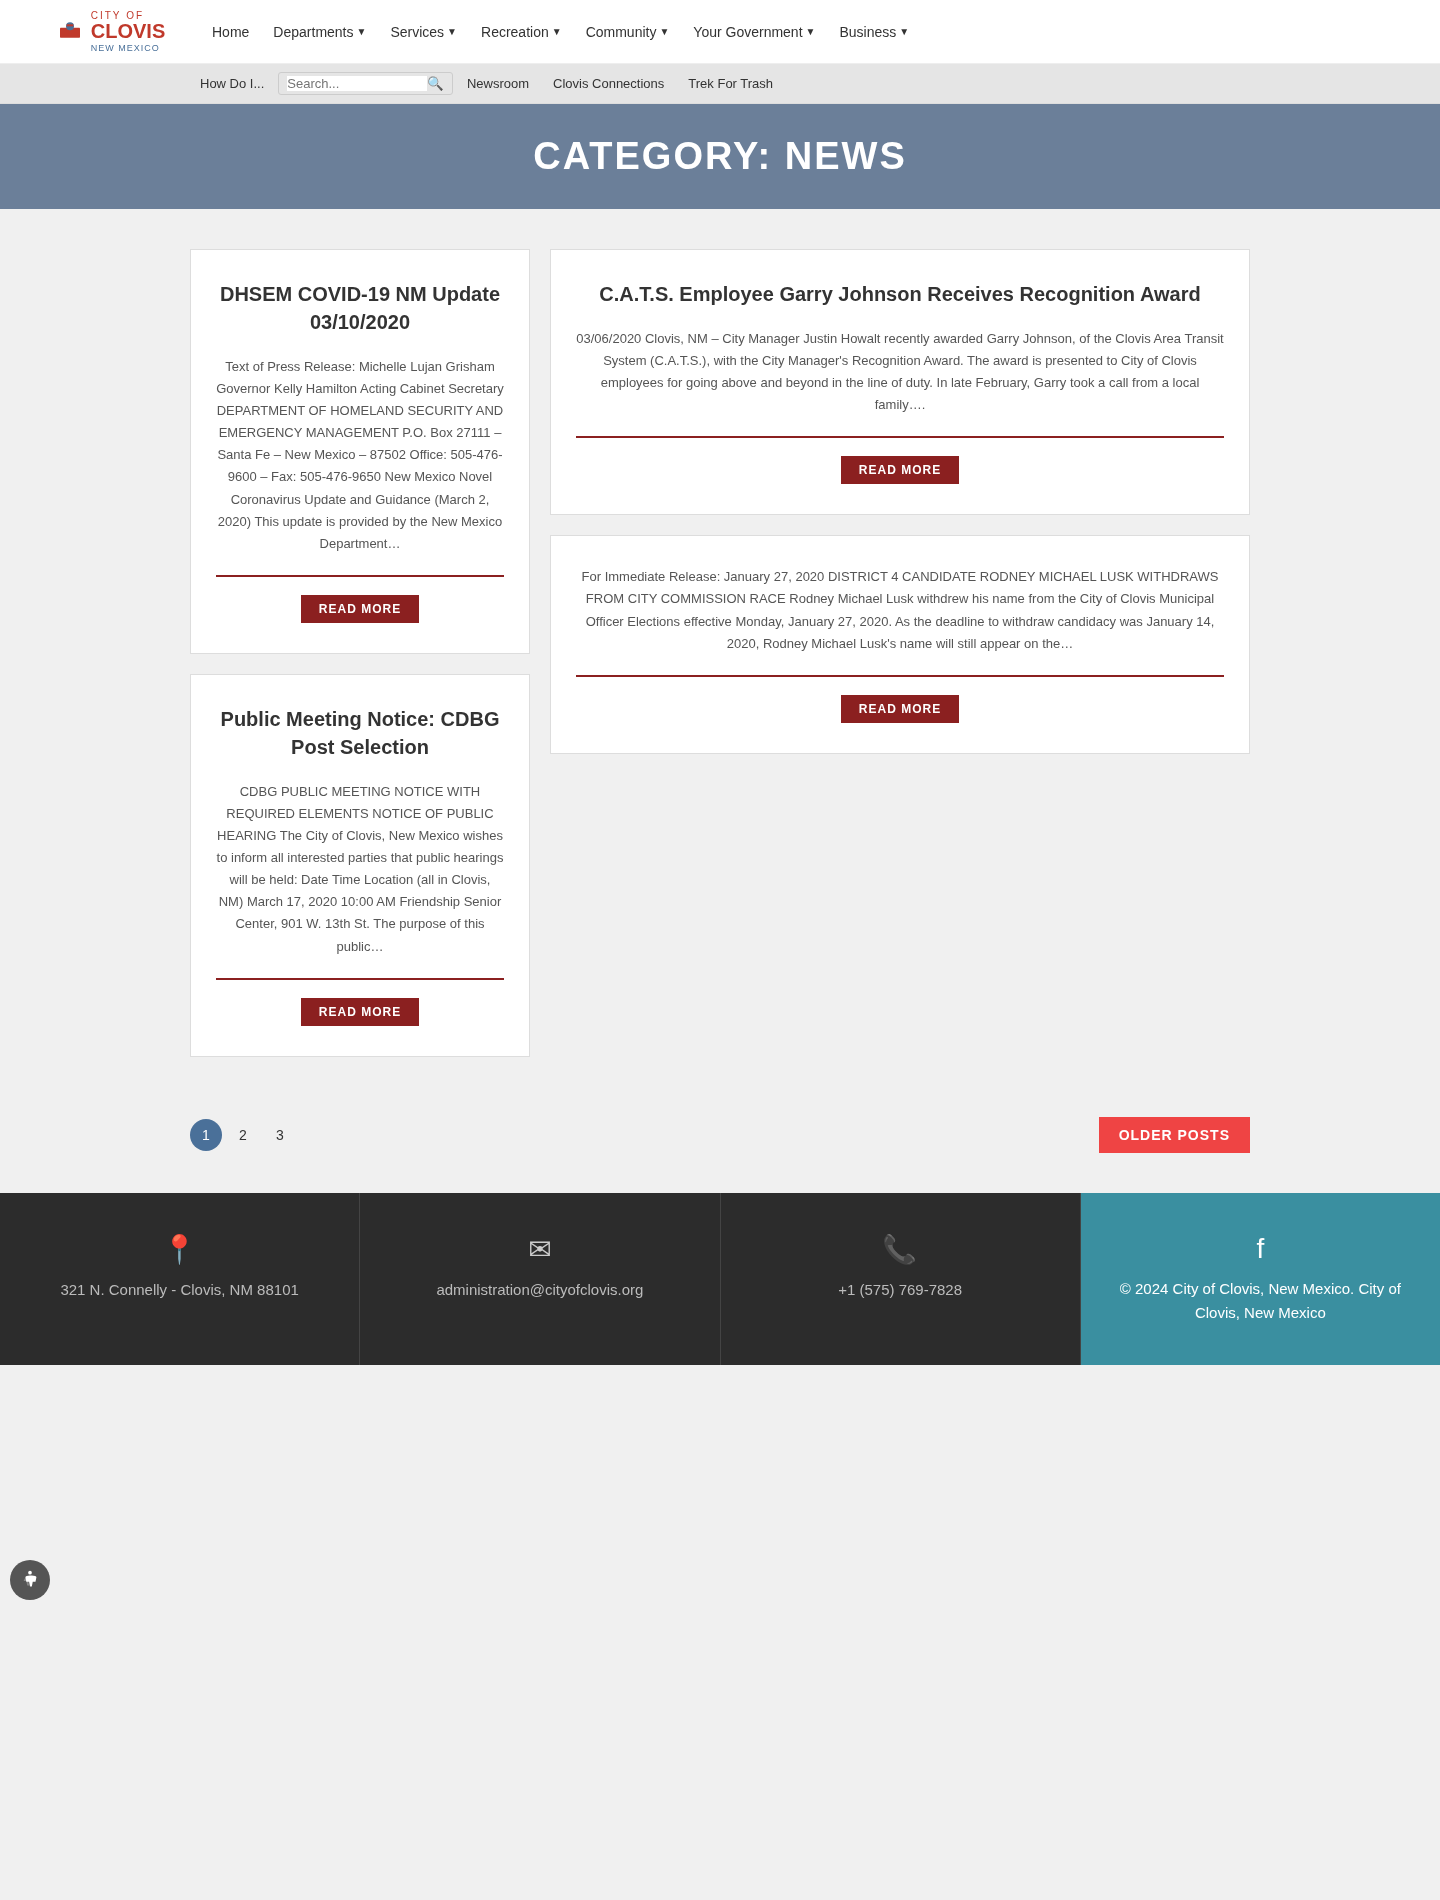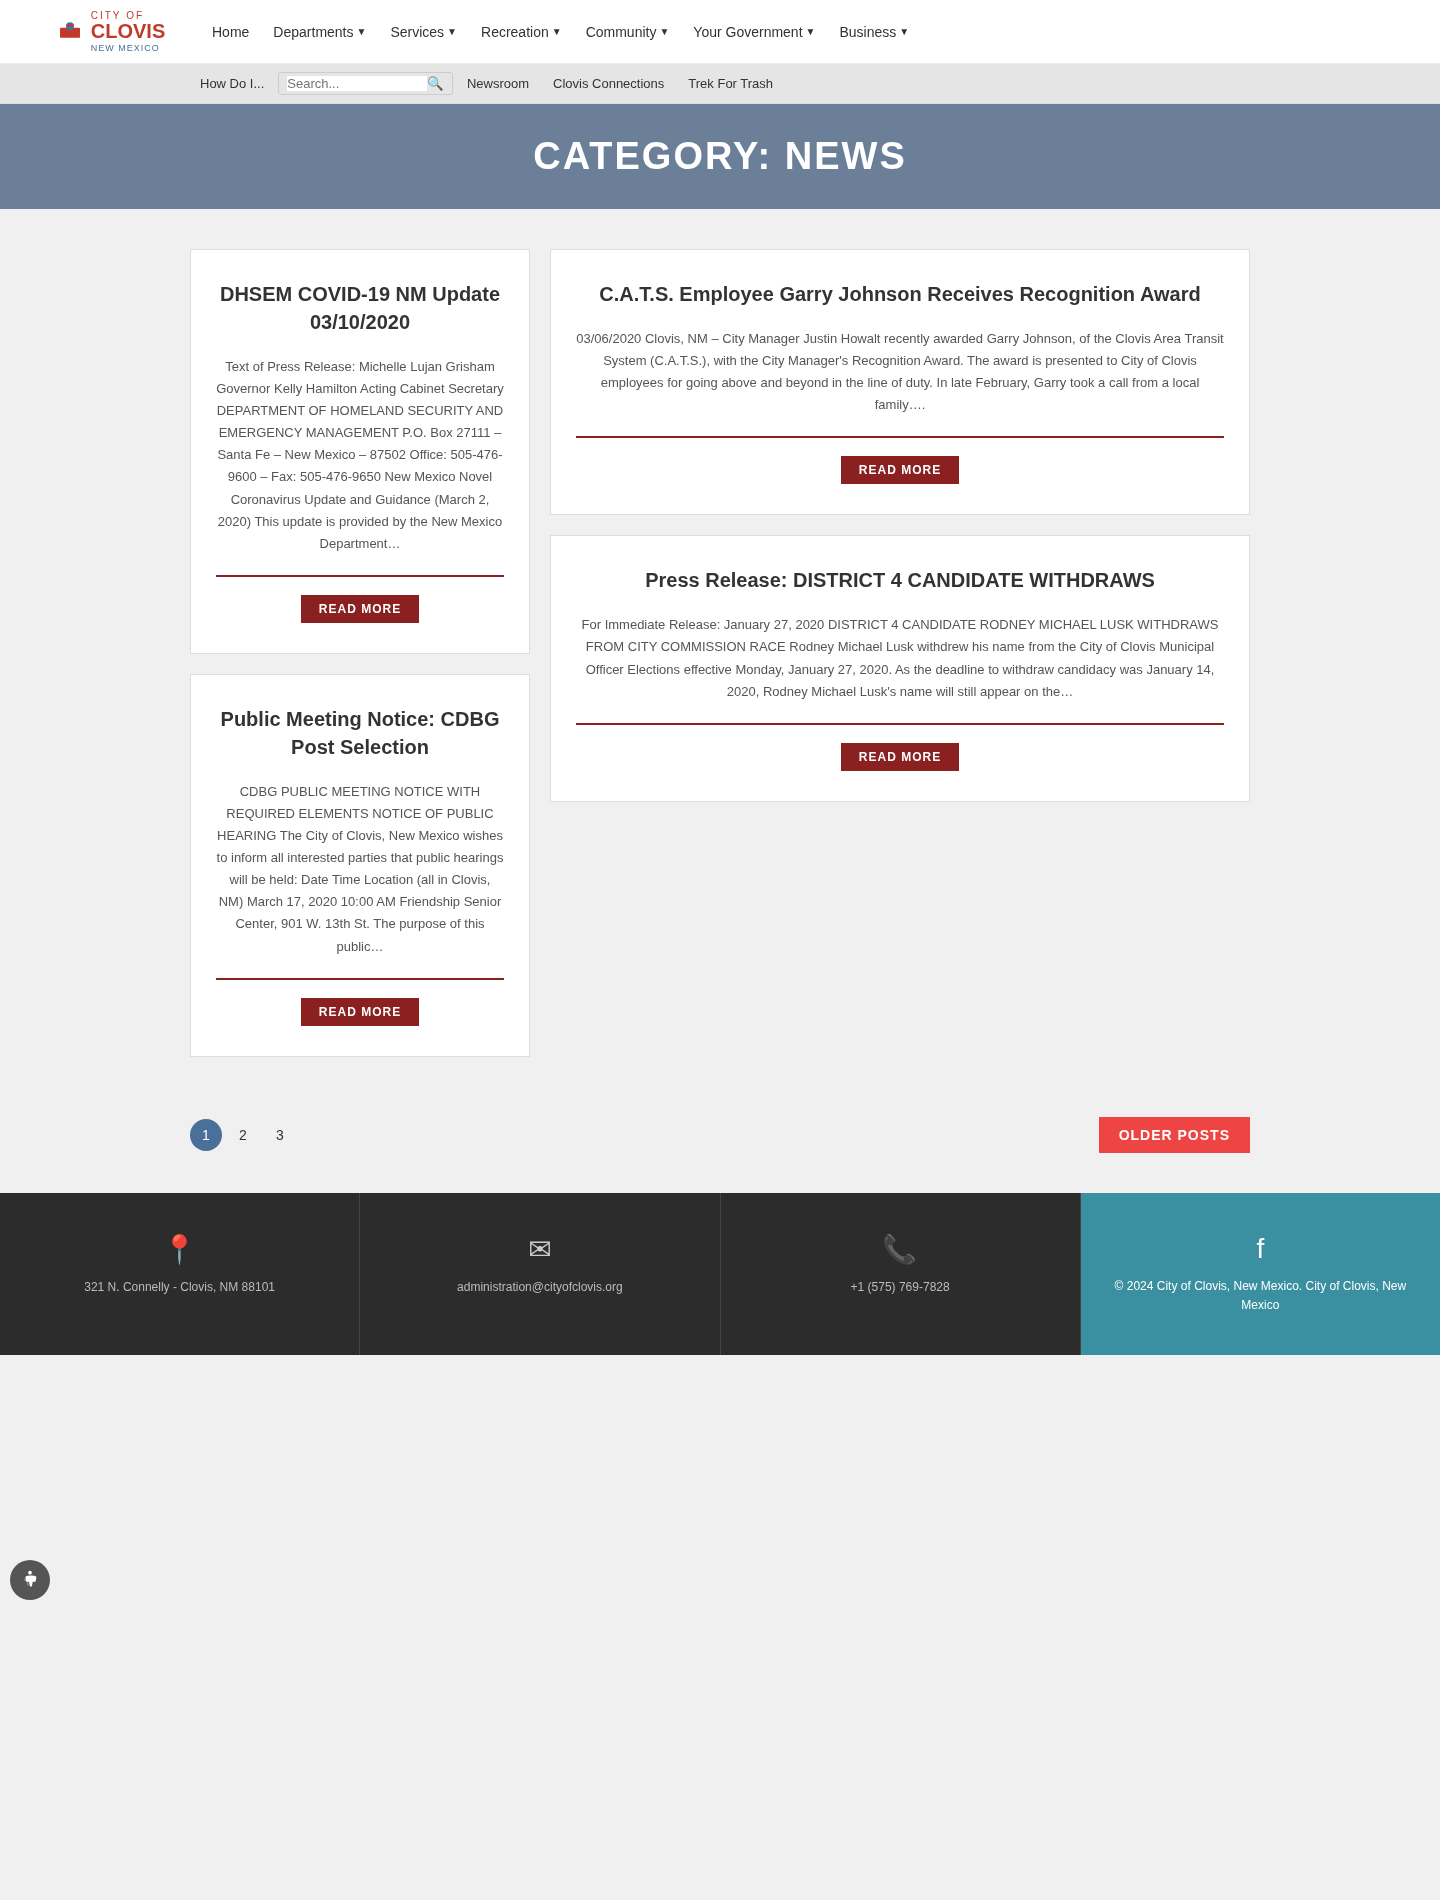--- a/index.html
+++ b/index.html
@@ -53,21 +53,21 @@
     .page-num { width: 32px; height: 32px; display: flex; align-items: center; justify-content: center; font-size: 14px; border-radius: 50%; cursor: pointer; color: #333; }
     .page-num.active { background: #4a7099; color: #fff; }
     .older-posts-btn { background: #ef4444; color: #fff; border: none; padding: 10px 20px; font-size: 14px; font-weight: 600; cursor: pointer; letter-spacing: 1px; }
 
     
     .footer { background: #2c2c2c; color: #ccc; }
     .footer-grid { display: flex; }
     .footer-col { flex: 1; padding: 40px 20px; text-align: center; border-right: 1px solid #444; }
     .footer-col:last-child { border-right: none; background: #3a8fa0; }
     .footer-icon { font-size: 28px; margin-bottom: 12px; color: #ccc; }
-    .footer-col p { font-size: 12px; color: #bbb; line-height: 1.6; }
+    .footer-col p { font-size: 15px; color: #bbb; line-height: 1.6; }
     .footer-col:last-child p { color: #fff; }
 
     
     .accessibility-btn { position: fixed; left: 10px; bottom: 300px; width: 40px; height: 40px; background: #555; border-radius: 50%; display: flex; align-items: center; justify-content: center; cursor: pointer; z-index: 100; }
     .accessibility-btn svg { width: 22px; height: 22px; fill: #fff; }
 
     .divider-line { border: none; border-top: 2px solid #8b2020; margin: 0; }
   </style>
 </head>
 <body>
@@ -143,21 +143,20 @@
 
       <div class="article-card">
         <h2>C.A.T.S. Employee Garry Johnson Receives Recognition Award</h2>
         <p>03/06/2020 Clovis, NM – City Manager Justin Howalt recently awarded Garry Johnson, of the Clovis Area Transit System (C.A.T.S.), with the City Manager's Recognition Award. The award is presented to City of Clovis employees for going above and beyond in the line of duty. In late February, Garry took a call from a local family….</p>
         <hr class="divider-line">
         <br>
         <button class="read-more-btn">READ MORE</button>
       </div>
 
       <div class="article-card">
-        <h2>Press Release: DISTRICT 4 CANDIDATE WITHDRAWS</h2>
         <p>For Immediate Release: January 27, 2020 DISTRICT 4 CANDIDATE RODNEY MICHAEL LUSK WITHDRAWS FROM CITY COMMISSION RACE Rodney Michael Lusk withdrew his name from the City of Clovis Municipal Officer Elections effective Monday, January 27, 2020. As the deadline to withdraw candidacy was January 14, 2020, Rodney Michael Lusk's name will still appear on the…</p>
         <hr class="divider-line">
         <br>
         <button class="read-more-btn">READ MORE</button>
       </div>
     </div>
   </div>
 
 </div>
 

